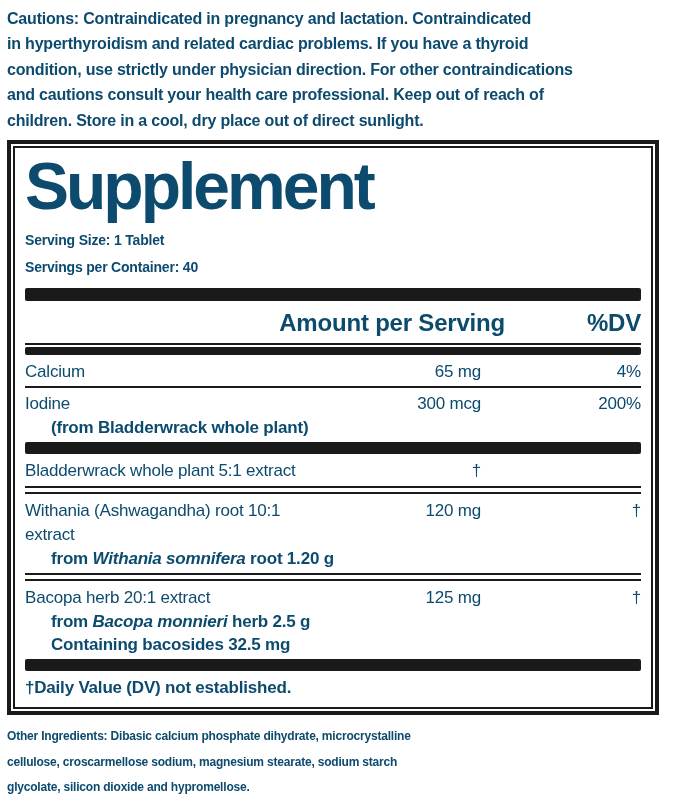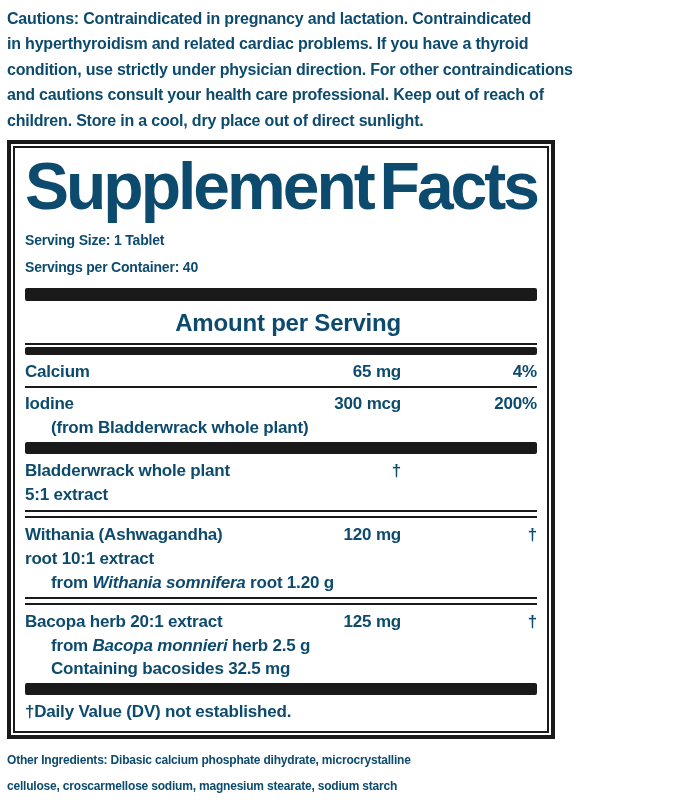--- a/index.html
+++ b/index.html
@@ -19,21 +19,21 @@
     font-size:16px;
     font-weight:bold;
     letter-spacing:-0.2px;
     line-height:25.4px;
     white-space:pre-line;
   }
   
   .sf-box{
     border:4px solid #1a1a1a;
     box-sizing:border-box;
-    width:548px;
+    width:652px;
   }
   .sf-inner{
     border:2px solid #1a1a1a;
     margin:2px;
     padding:2px 10px 6px 10px;
   }
   .sf-title{
     display:flex;
     justify-content:space-between;
     align-items:baseline;
@@ -61,24 +61,25 @@
     font-size:24px;
     font-weight:bold;
     letter-spacing:-0.2px;
     padding:8px 0 4px 0;
   }
   .sf-header .col-amt,.sf-header .col-dv{text-align:right;}
   .row{
     display:grid;
     grid-template-columns:1fr 160px 136px;
     font-size:17px;
-    font-weight:bold;
+    font-weight:normal;
     letter-spacing:-0.2px;
     line-height:24px;
     padding-top:2px;
+    gap:24px;
   }
   .row .amt,.row .dv{text-align:right;}
   .sub{
     font-size:17px;
     font-weight:bold;
     letter-spacing:-0.2px;
     line-height:23px;
     padding-left:26px;
   }
   .footnote{
@@ -107,31 +108,31 @@
 in hyperthyroidism and related cardiac problems. If you have a thyroid
 condition, use strictly under physician direction. For other contraindications
 and cautions consult your health care professional. Keep out of reach of
 children. Store in a cool, dry place out of direct sunlight.</span></p>
 
   <div class="sf-box">
     <div class="sf-inner">
 
       <div class="sf-title">
         <span>Supplement</span>
-        <span>Facts</span>
       </div>
 
       <div class="serving">Serving Size: 1 Tablet</div>
       <div class="serving">Servings per Container: 40</div>
 
       <div class="bar bar-14"></div>
 
       <div class="sf-header">
         <span class="col-name"></span>
         <span class="col-amt">Amount per Serving</span>
+        <span class="col-dv">%DV</span>
       </div>
       <div class="line"></div>
       <div class="bar bar-8"></div>
 
       <div class="row">
         <div class="nm">Calcium</div>
         <div class="amt">65 mg</div>
         <div class="dv">4%</div>
       </div>
       <div class="line"></div>

